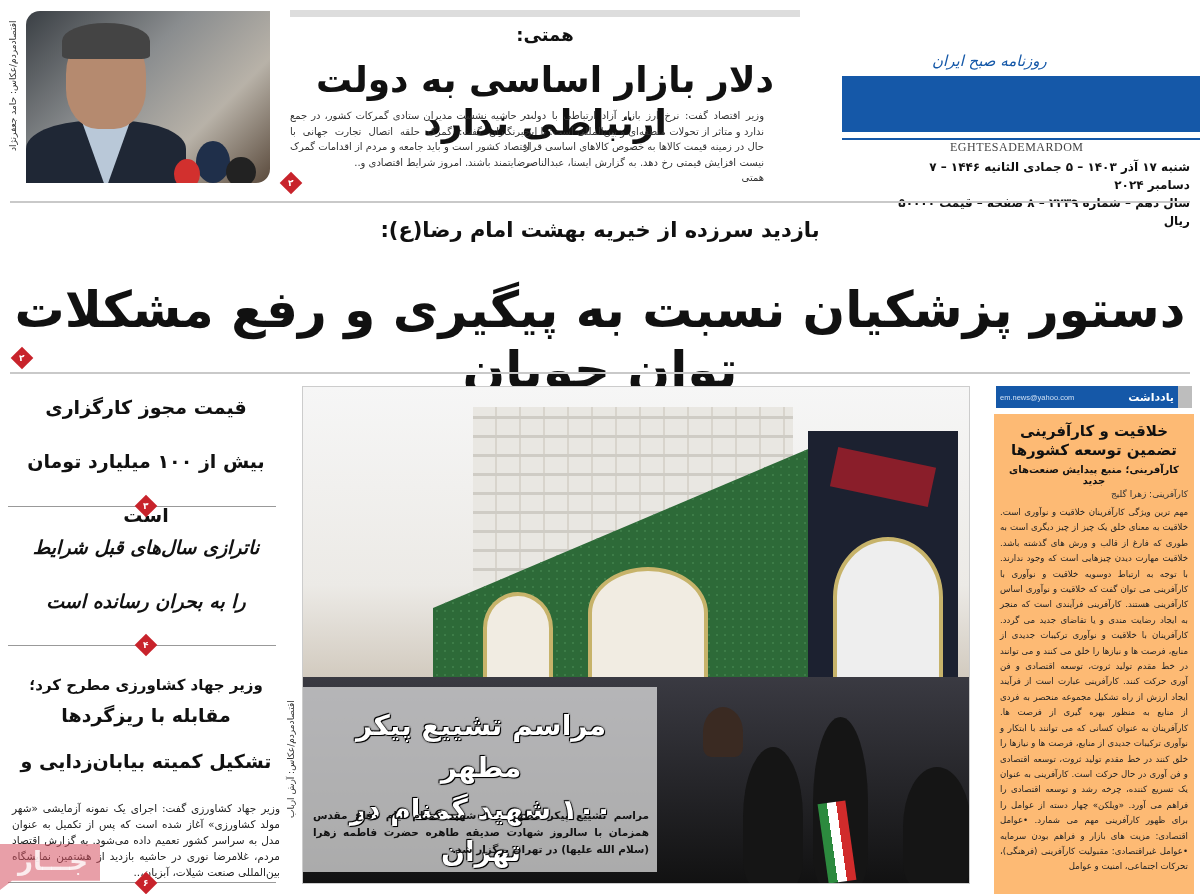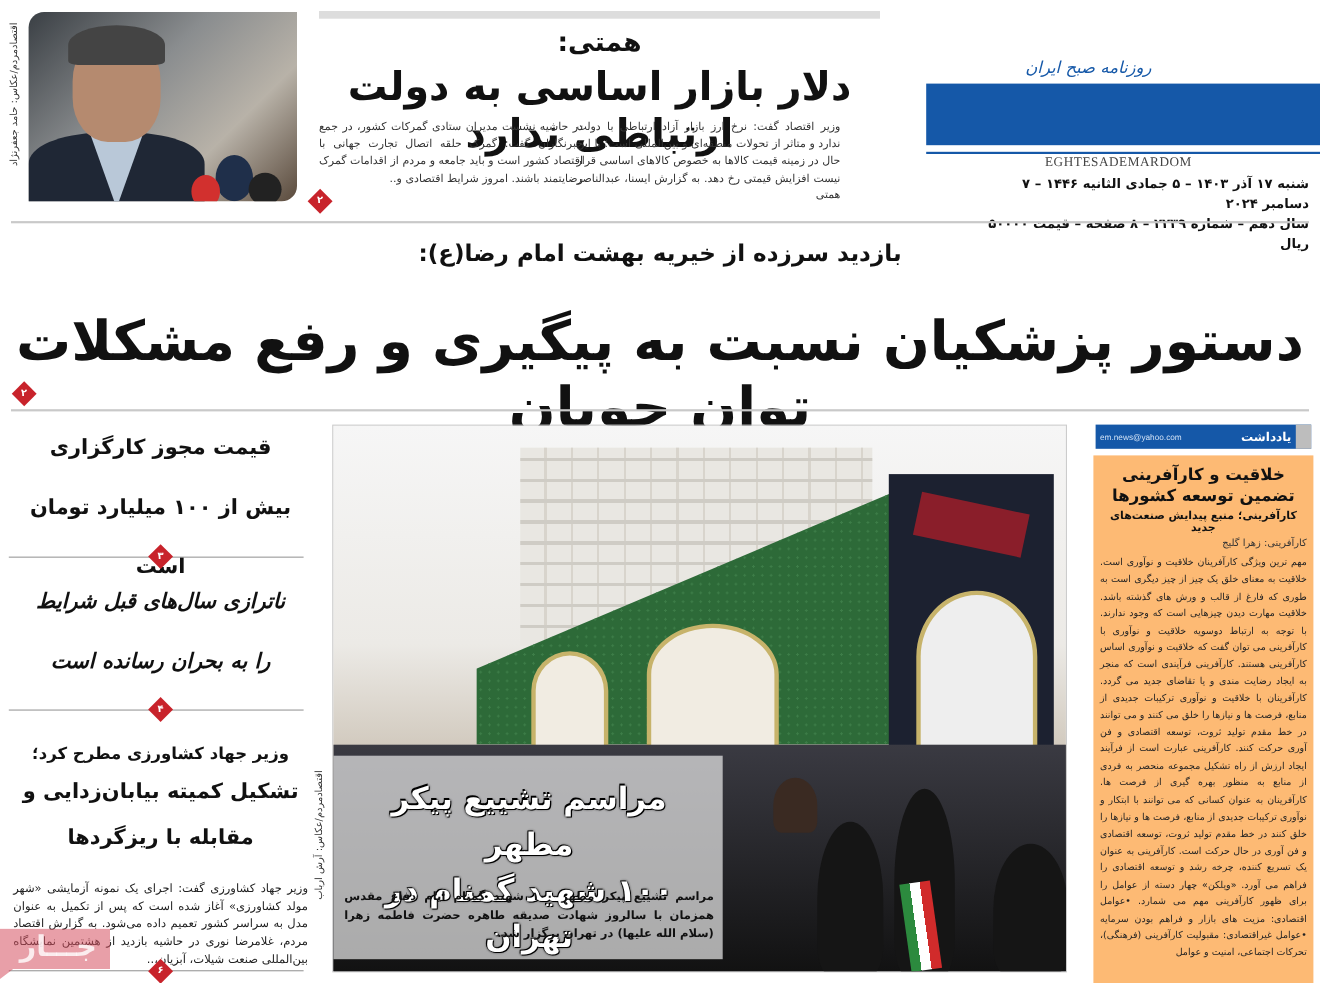--- a/index.html
+++ b/index.html
@@ -17,21 +17,21 @@
   .logo-sub { position: absolute; left: 120px; top: 42px; font-family: "DejaVu Serif", serif; font-style: italic;
               font-size: 15px; color: #1558a8; }
   .logo-latin { position: absolute; left: 138px; top: 130px; direction: ltr; font-family: "Liberation Serif", serif;
                 font-size: 12px; color: #444; letter-spacing: 0.5px; }
   .logo-line { position: absolute; left: 30px; top: 128px; width: 358px; height: 2px; background: #1558a8; }
   .dateline { position: absolute; right: 10px; top: 148px; text-align: right; font-weight: bold; font-size: 12px;
               line-height: 18px; color: #111; width: 300px; }
 
   
   .topbar { left: 290px; top: 10px; width: 510px; height: 7px; background: #ddd; }
-  .top-kicker { left: 300px; top: 24px; width: 490px; text-align: center; font-weight: bold; font-size: 24px; }
+  .top-kicker { left: 300px; top: 24px; width: 490px; text-align: center; font-weight: bold; font-size: 18px; }
   .top-headline { left: 290px; top: 58px; width: 510px; text-align: center; font-weight: bold; font-size: 36px;
                   letter-spacing: -1.5px; line-height: 1.2; }
   .top-col { top: 108px; width: 240px; font-size: 10px; line-height: 15.5px; color: #333; text-align: justify; }
   .top-col.right { left: 524px; }
   .top-col.left  { left: 290px; }
   .badge { width: 16px; height: 16px; background: #c8232b; transform: rotate(45deg); position: absolute;
            display: flex; align-items: center; justify-content: center; }
   .badge span { transform: rotate(-45deg); color: #fff; font-size: 9px; font-weight: bold; }
 
   .top-photo { left: 26px; top: 11px; width: 244px; height: 172px; border-radius: 14px 0 14px 0; overflow: hidden;
@@ -160,22 +160,22 @@
   <div class="lc-h">ناترازی سال‌های قبل شرایط</div>
   <div class="lc-h">را به بحران رسانده است</div>
 </div>
 <div class="lc-sep" style="top:645px;"></div>
 <div class="badge" style="left:138px;top:637px;">
     <span>۴</span>
   </div>
 
 <div class="abs lc" style="top:676px;">
   <div class="lc-kicker">وزیر جهاد کشاورزی مطرح کرد؛</div>
+  <div class="lc-h" style="line-height:42px;">مقابله با ریزگردها</div>
   <div class="lc-h" style="line-height:42px;margin-top:4px;">تشکیل کمیته بیابان‌زدایی و</div>
-  <div class="lc-h" style="line-height:42px;">مقابله با ریزگردها</div>
 </div>
 <div class="abs lc-body">وزیر جهاد کشاورزی گفت: اجرای یک نمونه آزمایشی «شهر مولد کشاورزی» آغاز شده است که پس از تکمیل به عنوان مدل به سراسر کشور تعمیم داده می‌شود. به گزارش اقتصاد مردم، غلامرضا نوری در حاشیه بازدید از هشتمین نمایشگاه بین‌المللی صنعت شیلات، آبزیان،..</div>
 <div class="lc-sep" style="top:882px;"></div>
 <div class="badge" style="left:138px;top:875px;">
     <span>۶</span>
   </div>
 
 <div class="abs photo">
   <div class="building"></div>
   <div class="arcade"></div>

